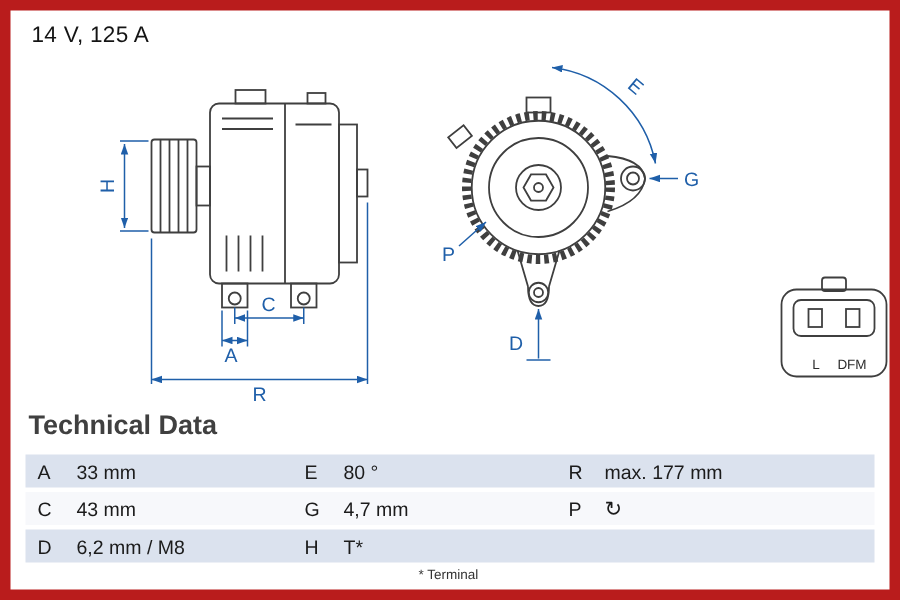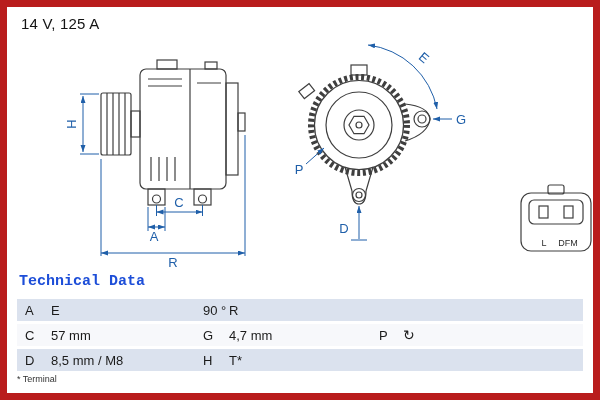--- a/index.html
+++ b/index.html
@@ -4,31 +4,31 @@
 <style>
   html,body{margin:0;padding:0;background:#fff;}
   .canvas{
     position:relative;width:600px;height:400px;background:#ffffff;
     border:7px solid #b91c1c;box-sizing:border-box;overflow:hidden;
     font-family:"Liberation Sans", sans-serif;color:#1a1a1a;
   }
   .spec{position:absolute;top:8px;left:14px;font-size:15px;letter-spacing:.2px;color:#141414;}
   .drawing{position:absolute;top:0;left:0;}
   .table-section{position:absolute;top:266px;left:10px;right:10px;}
-  .table-title{font-size:15px;font-weight:bold;margin:0 0 9px 2px;color:#1d4ed8;font-family:Liberation Mono, monospace;}
+  .table-title{font-size:18px;font-weight:bold;margin:0 0 9px 2px;color:#404040;}
   .trow{
     display:grid;grid-template-columns:26px 152px 26px 150px 24px 1fr;
     height:22px;align-items:center;margin-bottom:3px;padding-left:8px;
     font-size:13px;color:#1b1b1b;
   }
   .trow.shaded{background:#dbe2ee;}
   .trow.plain{background:#f7f8fb;}
   .trow .k{font-weight:normal;}
   .rot-icon{font-size:14px;line-height:1;}
-  .footnote{font-size:9px;color:#333;text-align:left;margin-top:1px;padding-right:2px;}
+  .footnote{font-size:9px;color:#333;text-align:center;margin-top:1px;padding-right:2px;}
   svg text.dim{fill:#1f5fa9;font-family:"Liberation Sans",sans-serif;font-size:13px;}
   svg text.conn{fill:#2c2c2c;font-family:"Liberation Sans",sans-serif;font-size:9px;}
 </style>
 </head>
 <body>
 
 <div class="canvas">
 
   <div class="spec">14 V, 125 A</div>
 
@@ -112,37 +112,39 @@
     </g>
     <text class="conn" x="537" y="239" text-anchor="middle">L</text>
     <text class="conn" x="561" y="239" text-anchor="middle">DFM</text>
   </svg>
 
   <div class="table-section">
     <h2 class="table-title">Technical Data</h2>
 
     <div class="trow shaded">
       <span class="k">A</span>
+      <span class="v">33 mm</span>
       <span class="k">E</span>
-      <span class="v">90 °</span>
+      <span class="v">80 °</span>
       <span class="k">R</span>
+      <span class="v">max. 177 mm</span>
     </div>
 
     <div class="trow plain">
       <span class="k">C</span>
-      <span class="v">57 mm</span>
+      <span class="v">43 mm</span>
       <span class="k">G</span>
       <span class="v">4,7 mm</span>
       <span class="k">P</span>
       <span class="v rot-icon">↻</span>
     </div>
 
     <div class="trow shaded">
       <span class="k">D</span>
-      <span class="v">8,5 mm / M8</span>
+      <span class="v">6,2 mm / M8</span>
       <span class="k">H</span>
       <span class="k">T*</span>
     </div>
 
     <div class="footnote">* Terminal</div>
   </div>
 
 </div>
 
 </body></html>

